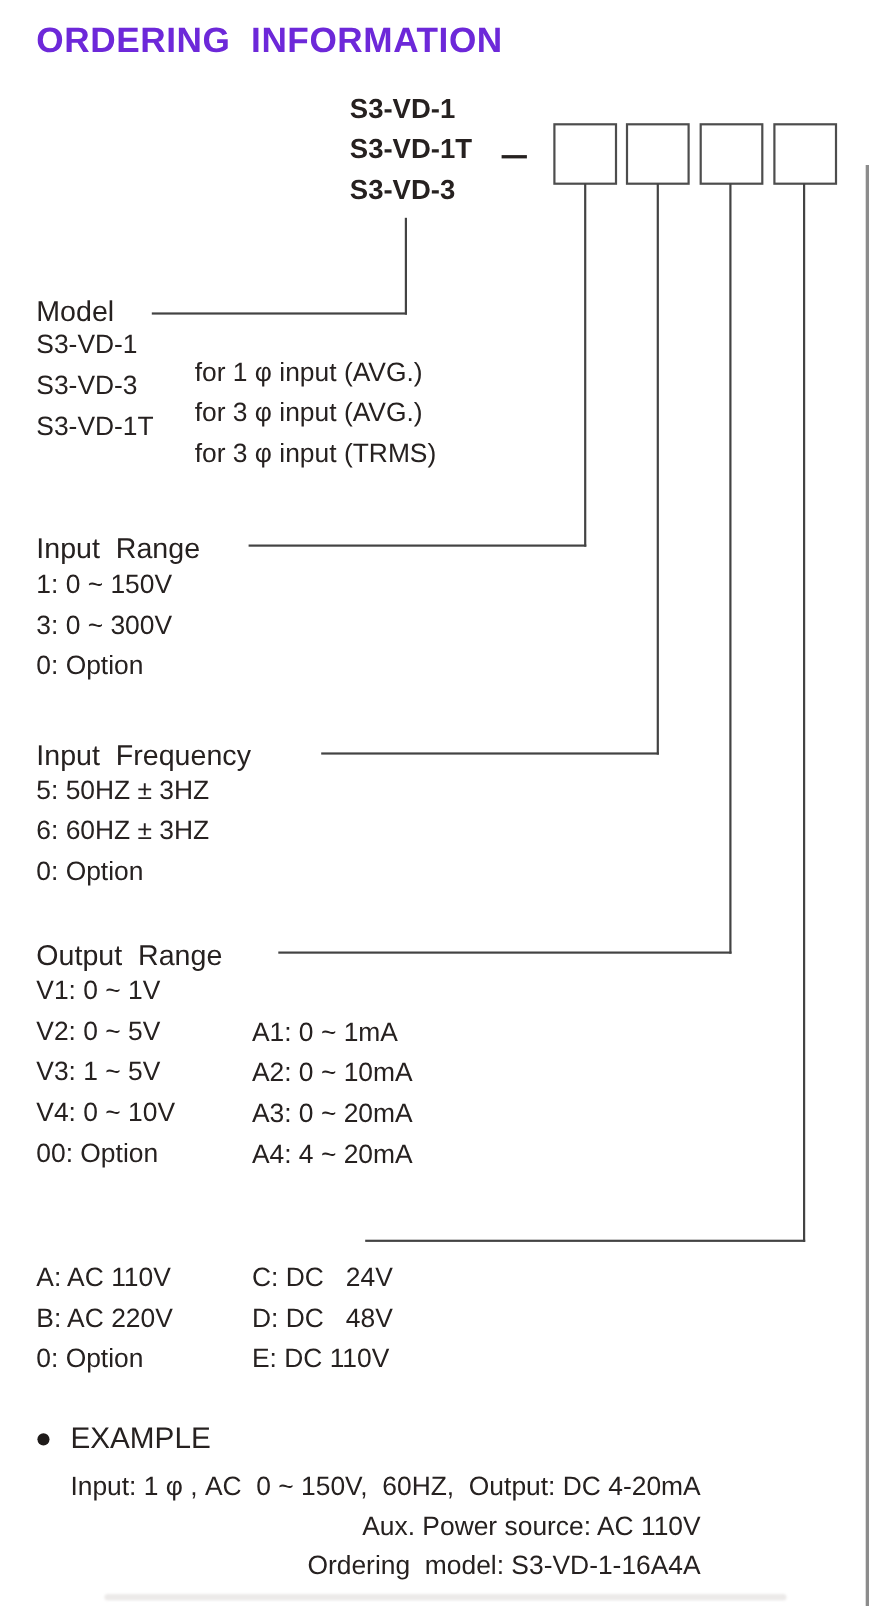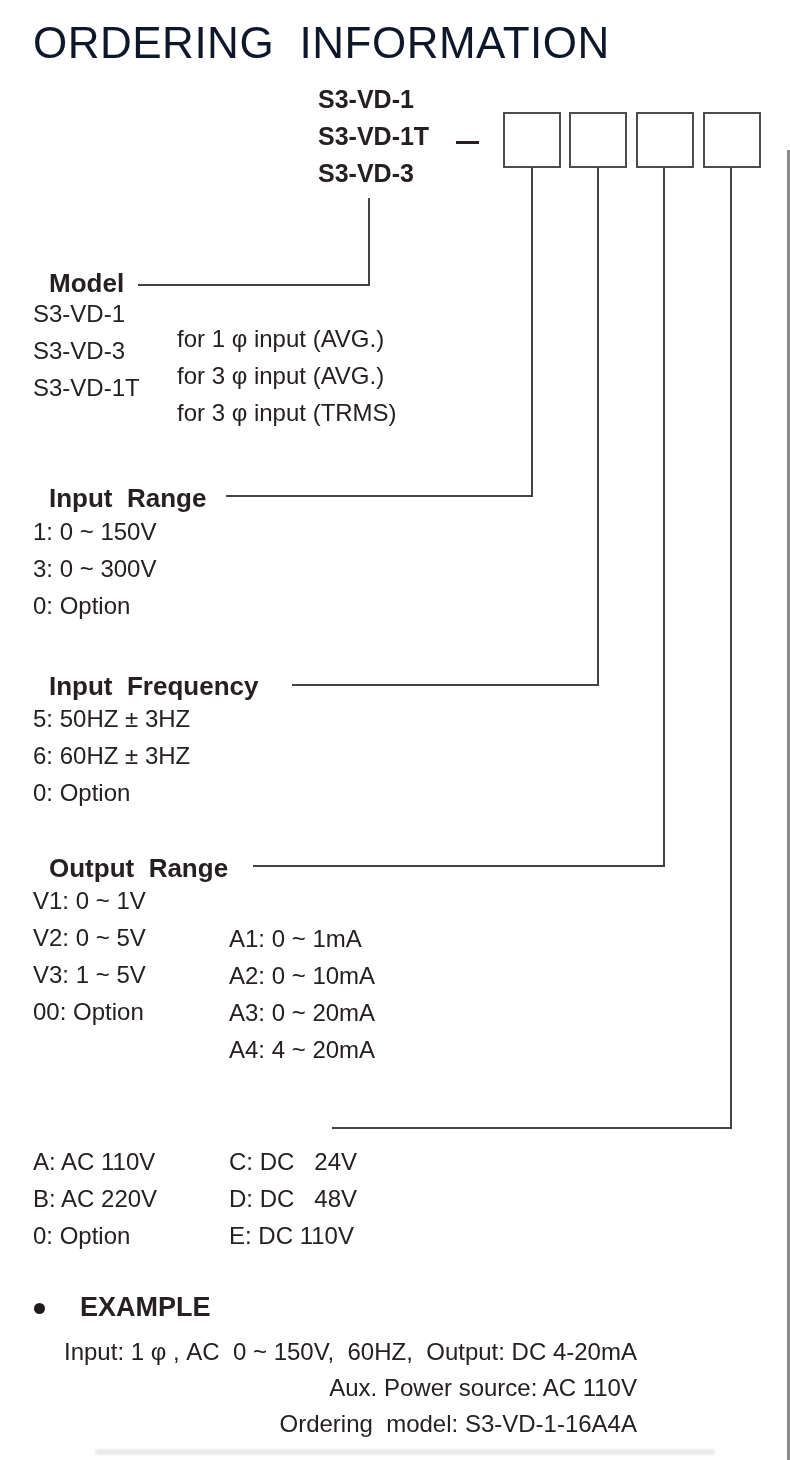--- a/index.html
+++ b/index.html
@@ -2,30 +2,30 @@
 <html><head>
 <meta charset="utf-8">
 <style>
   html,body{margin:0;padding:0;background:#ffffff;}
   .canvas{
     position:relative;width:790px;height:1460px;background:#ffffff;
     font-family:"Liberation Sans", sans-serif;color:#262120;overflow:hidden;
   }
   .txt{white-space:pre;}
   .abs{position:absolute;}
-  .title{font-size:44px;font-weight:400;letter-spacing:0.5px;color:#0f172a;}
+  .title{font-size:32px;font-weight:700;letter-spacing:0.5px;color:#6d28d9;}
   .code-line{font-size:25px;font-weight:700;line-height:37px;}
   .box{
     position:absolute;width:58px;height:56px;box-sizing:border-box;
     border:2px solid #4d4d4d;background:#ffffff;
   }
   .vline{position:absolute;width:2px;background:#434343;}
   .hline{position:absolute;height:2px;background:#434343;}
   .sep{position:absolute;width:23px;height:3px;background:#262120;}
-  .heading{font-size:26px;font-weight:700;margin-left:16px;}
+  .heading{font-size:26px;font-weight:400;}
   .stack div{font-size:24px;line-height:37px;}
   .bullet{
     position:absolute;width:11px;height:11px;border-radius:50%;background:#1f1b1a;
   }
   .ex-lines div{font-size:24px;line-height:36px;text-align:right;}
   .scan-edge{position:absolute;background:#8c8c8c;}
   .scan-smudge{
     position:absolute;background:rgba(120,105,100,0.14);border-radius:3px;filter:blur(1px);
   }
 </style>
@@ -84,20 +84,21 @@
     <div class="txt">6: 60HZ ± 3HZ</div>
     <div class="txt">0: Option</div>
   </div>
 
   <div class="hline" style="left:253px;top:865px;width:412px;"></div>
   <div class="abs heading txt" style="left:33px;top:853px;">Output  Range</div>
   <div class="abs stack" style="left:33px;top:882px;">
     <div class="txt">V1: 0 ~ 1V</div>
     <div class="txt">V2: 0 ~ 5V</div>
     <div class="txt">V3: 1 ~ 5V</div>
+    <div class="txt">V4: 0 ~ 10V</div>
     <div class="txt">00: Option</div>
   </div>
   <div class="abs stack" style="left:229px;top:920px;">
     <div class="txt">A1: 0 ~ 1mA</div>
     <div class="txt">A2: 0 ~ 10mA</div>
     <div class="txt">A3: 0 ~ 20mA</div>
     <div class="txt">A4: 4 ~ 20mA</div>
   </div>
 
   <div class="hline" style="left:332px;top:1127px;width:400px;"></div>

